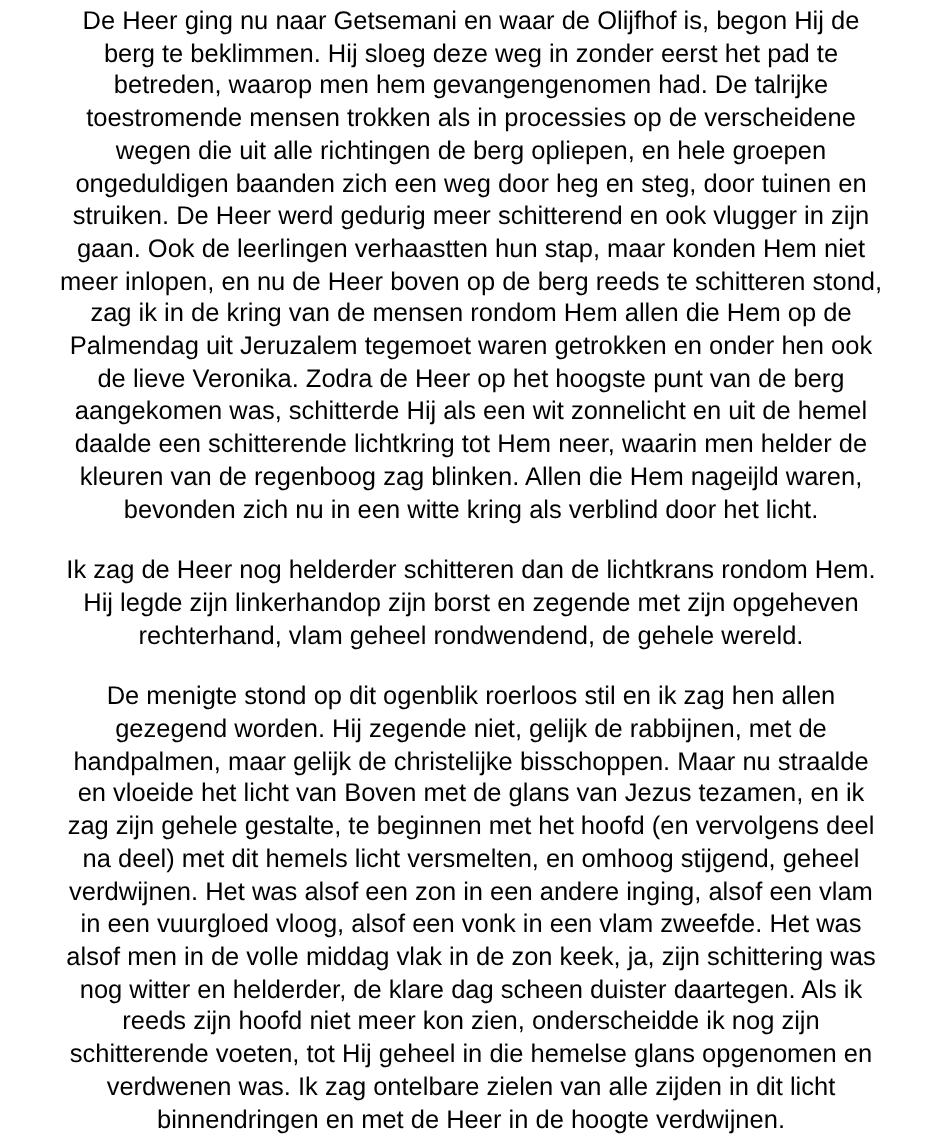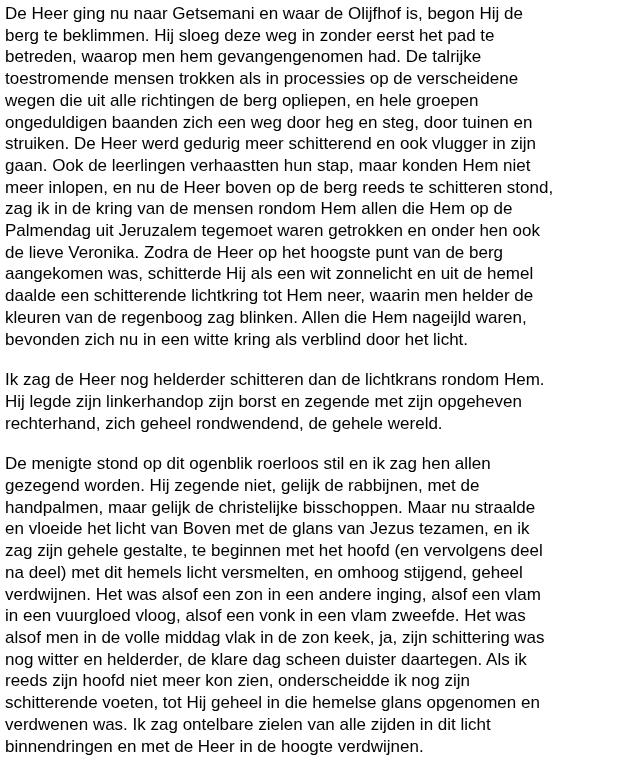--- a/index.html
+++ b/index.html
@@ -9,21 +9,21 @@
   .page {
     width: 625px;
     height: 765px;
     box-sizing: border-box;
     padding: 3px 2px 0 5px;
     overflow: hidden;
     font-family: "Liberation Sans", sans-serif;
     font-size: 17px;
     line-height: 21.7px;
     letter-spacing: 0px;
-    text-align: left;
+    text-align: center;
   }
   .page p {
     margin: 0 0 19px 0;
     white-space: pre;  
   }
 </style>
 </head>
 <body style="background: rgb(255, 255, 255);">
 
 <div class="page" style="color: rgb(0, 0, 0); background: rgb(255, 255, 255);">
@@ -38,21 +38,21 @@
 meer inlopen, en nu de Heer boven op de berg reeds te schitteren stond,
 zag ik in de kring van de mensen rondom Hem allen die Hem op de
 Palmendag uit Jeruzalem tegemoet waren getrokken en onder hen ook
 de lieve Veronika. Zodra de Heer op het hoogste punt van de berg
 aangekomen was, schitterde Hij als een wit zonnelicht en uit de hemel
 daalde een schitterende lichtkring tot Hem neer, waarin men helder de
 kleuren van de regenboog zag blinken. Allen die Hem nageijld waren,
 bevonden zich nu in een witte kring als verblind door het licht.</p>
   <p>Ik zag de Heer nog helderder schitteren dan de lichtkrans rondom Hem.
 Hij legde zijn linkerhandop zijn borst en zegende met zijn opgeheven
-rechterhand, zich geheel rondwendend, de gehele wereld.</p>
+rechterhand, vlam geheel rondwendend, de gehele wereld.</p>
   <p>De menigte stond op dit ogenblik roerloos stil en ik zag hen allen
 gezegend worden. Hij zegende niet, gelijk de rabbijnen, met de
 handpalmen, maar gelijk de christelijke bisschoppen. Maar nu straalde
 en vloeide het licht van Boven met de glans van Jezus tezamen, en ik
 zag zijn gehele gestalte, te beginnen met het hoofd (en vervolgens deel
 na deel) met dit hemels licht versmelten, en omhoog stijgend, geheel
 verdwijnen. Het was alsof een zon in een andere inging, alsof een vlam
 in een vuurgloed vloog, alsof een vonk in een vlam zweefde. Het was
 alsof men in de volle middag vlak in de zon keek, ja, zijn schittering was
 nog witter en helderder, de klare dag scheen duister daartegen. Als ik

